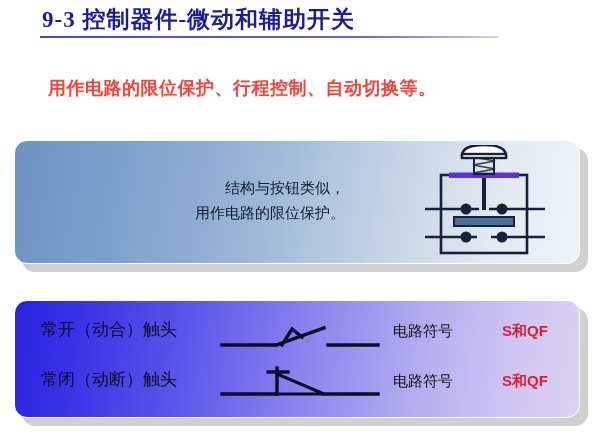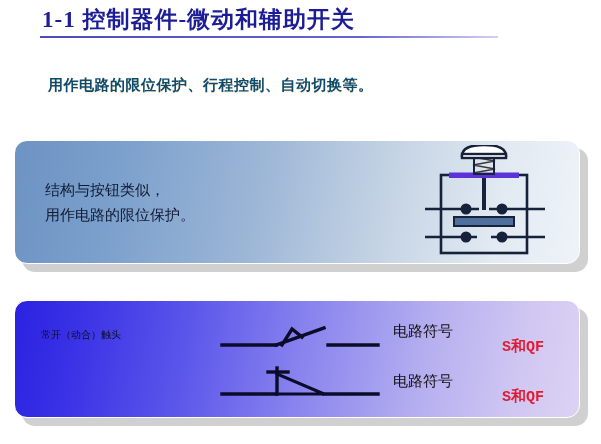--- a/index.html
+++ b/index.html
@@ -24,22 +24,22 @@
   .title-rule{
     position:absolute;left:40px;top:36px;width:458px;height:2px;
     background:linear-gradient(to right,#2b2bb0,#4a4ac8 70%,#c9c9ee);
     opacity:.85;
   }
 
   
   .subtitle{
     position:absolute;left:48px;top:76px;
     font-family:"Liberation Serif","DejaVu Serif",serif;
-    font-size:15px;font-weight:bold;
-    color:#0c4a6e;
+    font-size:18px;font-weight:bold;
+    color:#ef4444;
     white-space:nowrap;
     letter-spacing:.5px;
     text-shadow:0 1px 0 rgba(255,235,190,.7);
   }
 
   
   .panel{
     position:absolute;
     border-radius:13px;
     box-sizing:border-box;
@@ -53,65 +53,64 @@
 
   
   #panel1-shadow{left:22px;top:148px;width:566px;height:124px;}
   #panel1{
     left:14px;top:140px;width:566px;height:124px;
     background:linear-gradient(100deg,#6d93c4 0%,#7ba0cc 18%,#9bb5d6 42%,#c4d3e4 65%,#e2eaf2 85%,#eef3f8 100%);
     border:1px solid #ffffff;
   }
   .panel1-text{
     position:absolute;left:30px;top:36px;width:300px;
-    text-align:left;
+    text-align:right;
     font-size:15px;line-height:25px;
     color:#111a33;
-    font-family:Liberation Sans, sans-serif;
+    font-family:Liberation Mono, monospace;
   }
   .panel1-text div{white-space:nowrap;}
   .fig-wrap{position:absolute;left:404px;top:4px;width:136px;height:116px;}
 
   
   #panel2-shadow{left:22px;top:308px;width:566px;height:118px;}
   #panel2{
     left:14px;top:300px;width:566px;height:118px;
     background:linear-gradient(100deg,#2a22e0 0%,#3b33e6 12%,#5a55ea 30%,#8b86ee 52%,#b5aff0 72%,#cfc6f2 88%,#ddd2f3 100%);
     border:1px solid #ffffff;
   }
   .row{position:absolute;left:0;width:566px;height:50px;}
   #row1{top:9px;}
   #row2{top:59px;}
   .row-label{
-    position:absolute;left:26px;top:18px;width:195px;
-    font-size:10px;color:#0c0c22;
+    position:absolute;left:26px;top:8px;width:195px;
+    font-size:17px;color:#0c0c22;
     font-family:Liberation Serif, serif;
     white-space:nowrap;
   }
   .row-symbol{position:absolute;left:205px;top:0px;width:160px;height:50px;}
   .row-note{
     position:absolute;left:378px;top:12px;
     font-size:15px;color:#101010;
     font-family:Liberation Serif, serif;
     white-space:nowrap;
   }
   .row-code{
     position:absolute;left:487px;top:12px;
     font-size:15px;font-weight:bold;color:#e01c34;
-    font-family:Liberation Mono, monospace;
+    font-family:Liberation Sans, sans-serif;
     white-space:nowrap;
-    margin-top:15px;
   }
 </style>
 </head>
 <body>
 
 <div class="slide">
 
-  <div class="title">1-1  控制器件-微动和辅助开关</div>
+  <div class="title">9-3  控制器件-微动和辅助开关</div>
   <div class="title-rule"></div>
 
   <div class="subtitle">用作电路的限位保护、行程控制、自动切换等。</div>
 
   <div class="panel-shadow" id="panel1-shadow"></div>
   <div class="panel" id="panel1">
 
     <div class="panel1-text">
       <div>结构与按钮类似，</div>
       <div>用作电路的限位保护。</div>
@@ -169,20 +168,21 @@
             <path d="M62 35 L72 19 L82 27"></path>
             <line x1="108" y1="35" x2="158" y2="35"></line>
           </g>
         </svg>
       </div>
       <div class="row-note">电路符号</div>
       <div class="row-code">S和QF</div>
     </div>
 
     <div class="row" id="row2">
+      <div class="row-label">常闭（动断）触头</div>
       <div class="row-symbol">
         <svg width="160" height="50" viewBox="0 0 160 50">
           <g stroke="#0b0b2a" stroke-width="3.4" fill="none" stroke-linecap="square">
             <line x1="2" y1="34" x2="56" y2="34"></line>
             <line x1="57" y1="34" x2="57" y2="8"></line>
             <line x1="48" y1="12" x2="68" y2="12"></line>
             <path d="M57 14 L104 34 L57 34" stroke-width="3"></path>
             <line x1="104" y1="34" x2="158" y2="34"></line>
           </g>
         </svg>

